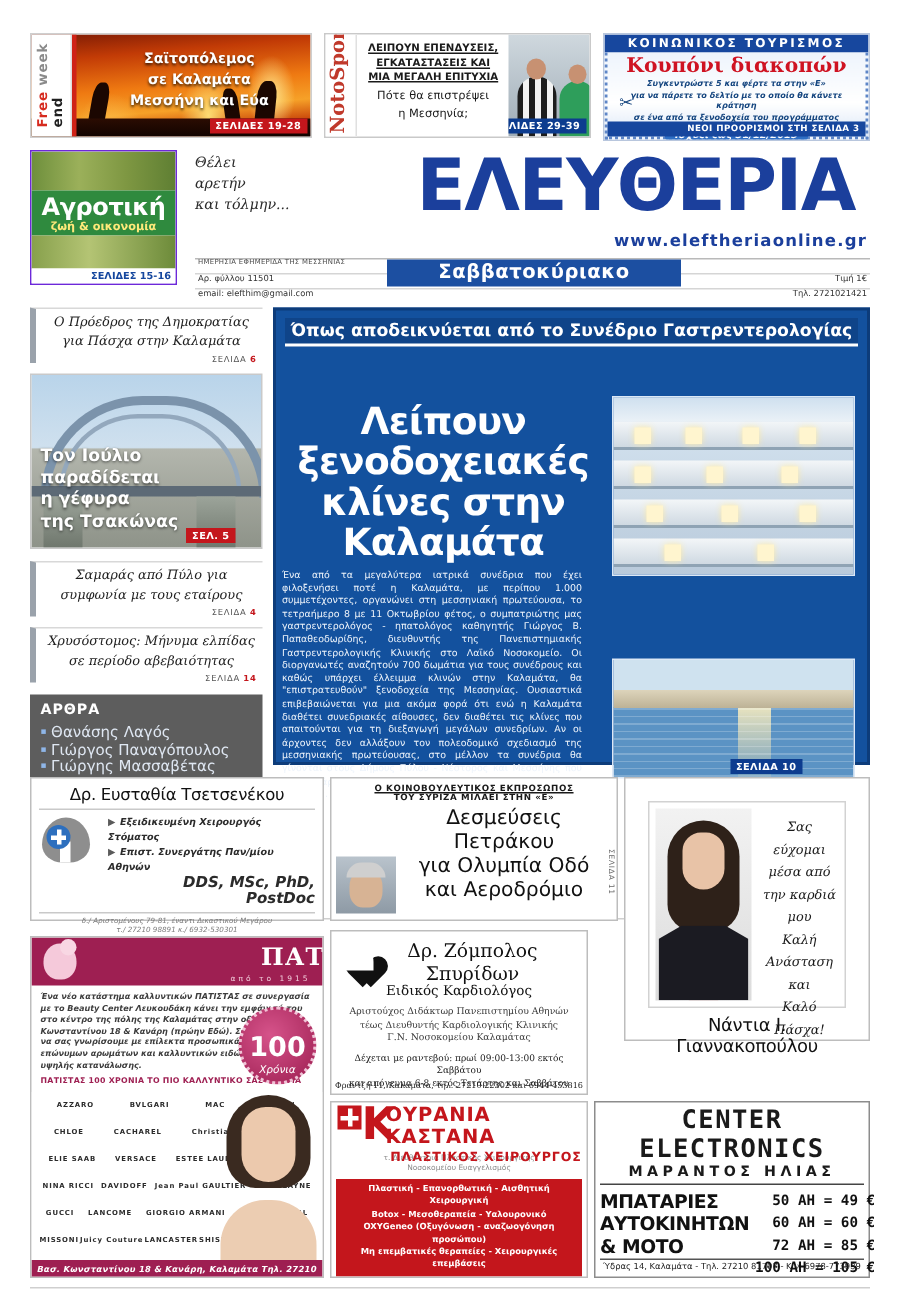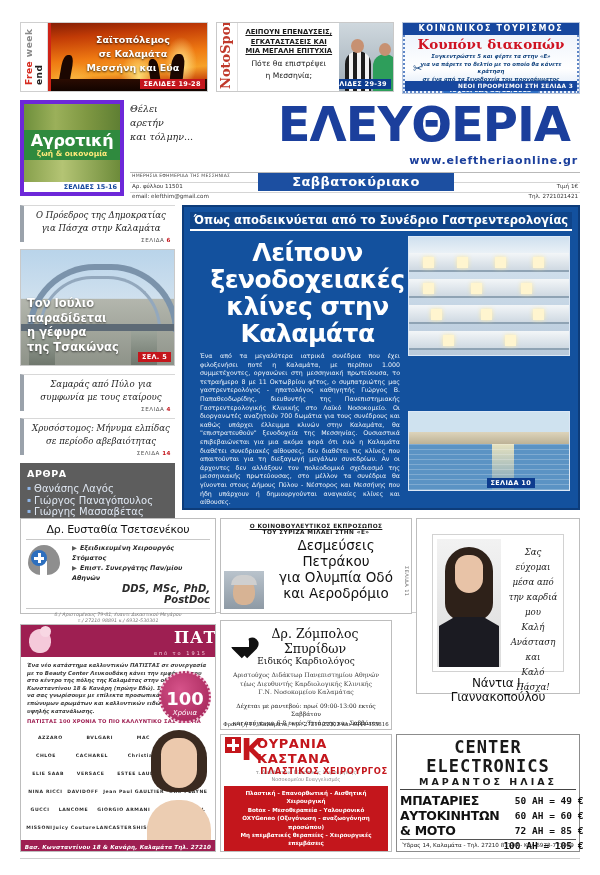--- a/index.html
+++ b/index.html
@@ -68,21 +68,21 @@
      font-family:"DejaVu Serif","Liberation Serif",serif;}
   .kt-sub{text-align:center;color:#14457f;font-size:5.4px;line-height:7px;font-style:italic;font-weight:bold;padding:1px 8px 0;}
   .kt-date{margin:2px auto 0;width:96px;background:#2f6fc4;color:#fff;text-align:center;border-radius:8px;
      font-size:6.6px;font-weight:bold;font-style:italic;line-height:10px;}
   .kt-foot{position:absolute;left:0;right:0;bottom:0;height:10px;background:#17479e;color:#fff;
      font-size:5.8px;font-weight:bold;text-align:right;line-height:10px;padding-right:4px;letter-spacing:.3px;}
   .scissors{position:absolute;left:8px;bottom:16px;font-size:11px;color:#14457f;}
 
   
   .masthead{position:absolute;left:20px;top:98px;width:560px;height:100px;}
-  .agro{position:absolute;left:0;top:2px;width:96px;height:88px;border:4px solid #6d28d9;background:#fff;overflow:hidden;}
+  .agro{position:absolute;left:0;top:2px;width:96px;height:88px;border:1px solid #6d28d9;background:#fff;overflow:hidden;}
   .agro .ph{height:26px;background:linear-gradient(90deg,#6e8f3c,#9bb05a 33%,#7e9742 66%,#5f7f33);}
   .agro .grn{height:30px;background:#2f8a3e;display:flex;flex-direction:column;justify-content:center;}
   .agro .grn .t1{color:#fff;font-weight:bold;font-size:16px;line-height:17px;text-align:center;letter-spacing:-.3px;}
   .agro .grn .t2{color:#ffe97a;font-size:7.5px;text-align:center;font-weight:bold;line-height:9px;}
   .agro .ph2{height:22px;background:linear-gradient(90deg,#87a04c,#b4c474 40%,#6d8b3a);}
   .agro .pg{height:10px;background:#fff;text-align:right;font-size:6.5px;font-weight:bold;color:#15479e;line-height:10px;padding-right:3px;}
 
   .motto{position:absolute;left:110px;top:4px;width:92px;
      font-family:"DejaVu Serif","Liberation Serif",serif;font-style:italic;font-size:9.5px;
      color:#2b2b2b;line-height:14px;}
@@ -114,34 +114,34 @@
   .bridge{position:relative;width:153px;height:115px;border:1px solid #c9c9c9;overflow:hidden;
      background:linear-gradient(#b9d4ea 0%,#cfe0ee 42%,#b3b6ad 43%,#8e9389 100%);}
   .arch{position:absolute;left:6px;top:14px;width:140px;height:62px;border:6px solid #7b93ab;
      border-bottom:none;border-radius:70px 70px 0 0;}
   .arch2{position:absolute;left:18px;top:26px;width:116px;height:50px;border:3px solid #93a8bd;
      border-bottom:none;border-radius:58px 58px 0 0;}
   .deck{position:absolute;left:0;right:0;top:74px;height:7px;background:#5d6a76;}
   .pier{position:absolute;top:81px;width:26px;height:34px;background:linear-gradient(#9ca49a,#6f776d);}
   .bridge .cap{position:absolute;left:6px;top:46px;color:#fff;font-weight:bold;font-size:11.5px;line-height:14.5px;
      text-shadow:0 1px 2px rgba(0,0,0,.6);}
-  .bridge .pgref{right:3px;bottom:3px;margin-top:24px;}
+  .bridge .pgref{right:17px;bottom:3px;margin-top:24px;}
 
   .arthra{margin-top:8px;background:#5d5d5d;color:#fff;padding:5px 7px 7px;}
   .arthra h4{margin:0 0 4px;font-size:9.5px;font-weight:bold;letter-spacing:.6px;}
   .arthra ul{margin:0;padding:0;list-style:none;}
   .arthra li{font-size:10px;line-height:10.5px;color:#dfe7f2;}
   .arthra li::before{content:"\25AA";color:#8fb6e8;margin-right:3px;font-size:6px;vertical-align:2px;}
 
   
   .main{position:absolute;left:182px;top:205px;width:398px;height:305px;background:#13519e;
      border:2px solid #0d3c7a;box-sizing:border-box;}
   .kicker{margin:5px 6px 0;background:#0f4489;color:#fff;text-align:center;font-weight:bold;font-size:11.5px;
      line-height:16px;border-bottom:2px solid #fff;padding-bottom:1px;}
-  .mainbody{position:relative;padding:4px 16px 6px;}
+  .mainbody{position:relative;padding:4px 4px 6px;margin-top:28px;}
   .bigtitle{color:#fff;font-weight:bold;font-size:25px;line-height:27px;text-align:center;width:215px;
      letter-spacing:-.5px;margin-top:4px;}
   .hotelpic{position:absolute;right:8px;top:5px;width:160px;height:118px;border:1px solid #dce8f6;overflow:hidden;
      background:linear-gradient(#d7e6f2,#b9cadb);}
   .hotelpic .floor{position:absolute;left:0;right:0;height:17px;background:linear-gradient(#f3f6f8,#cfd9e2);
      border-bottom:2px solid #8fa3b4;}
   .hotelpic .win{position:absolute;width:11px;height:11px;background:#fff5cf;box-shadow:0 0 4px rgba(255,235,160,.9);}
   .hotelpic .sky{position:absolute;left:0;right:0;top:0;height:16px;background:linear-gradient(#cfe0ef,#eaf1f7);}
   .lead{color:#eef4fb;font-size:6.3px;line-height:8.6px;text-align:justify;margin-top:5px;}
   .seapic{position:absolute;right:8px;bottom:22px;width:160px;height:78px;border:1px solid #dce8f6;overflow:hidden;

